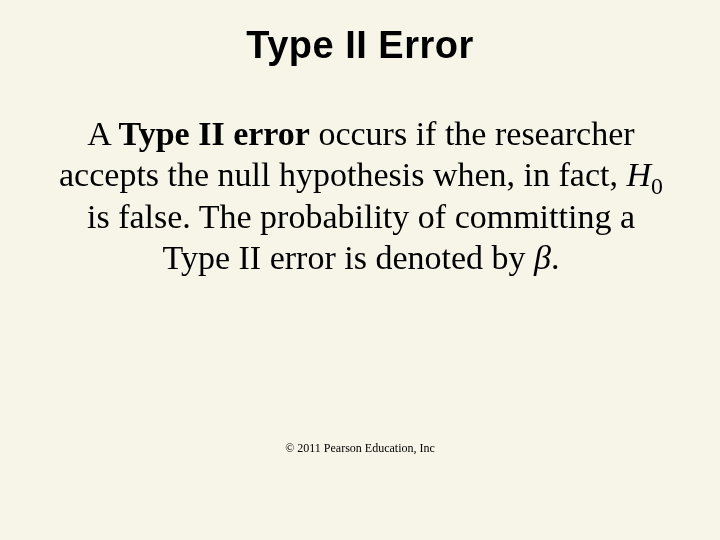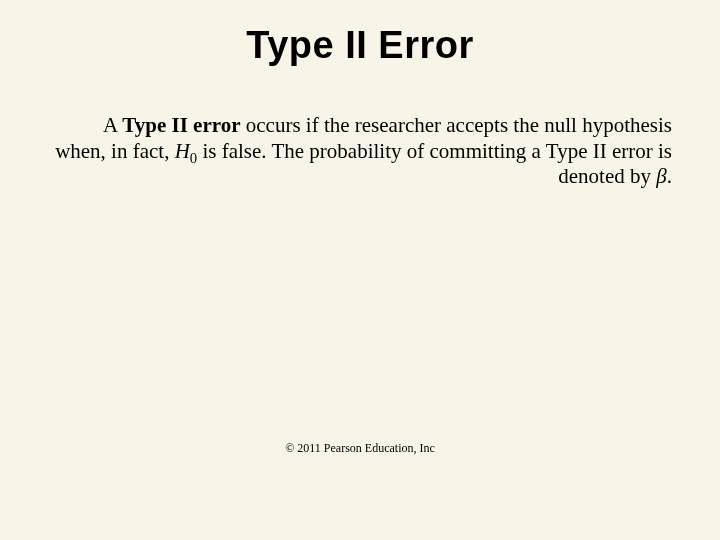--- a/index.html
+++ b/index.html
@@ -20,24 +20,24 @@
   }
   .title {
     font-family: Arial, Helvetica, sans-serif;
     font-weight: bold;
     font-size: 38px;
     text-align: center;
     padding-top: 24px;
     letter-spacing: 0.5px;
   }
   .body {
-    font-size: 21px;
+    font-size: 34px;
     line-height: 1.22;
     padding: 46px 48px 0 50px;
-    text-align: right;
+    text-align: center;
   }
   .body .bold { font-weight: bold; }
   .body .italic { font-style: italic; }
   .body sub {
     font-size: 0.7em;
     vertical-align: sub;
     line-height: 0;
   }
   .footer {
     position: absolute;

